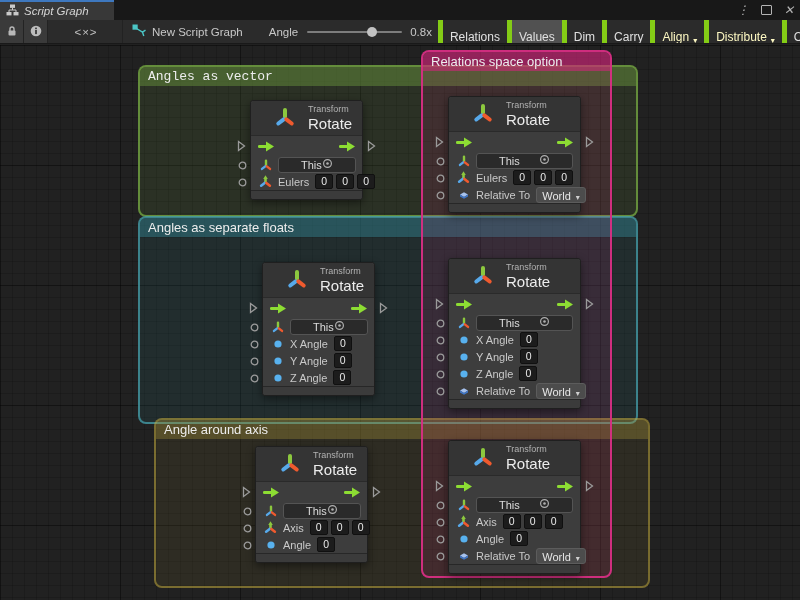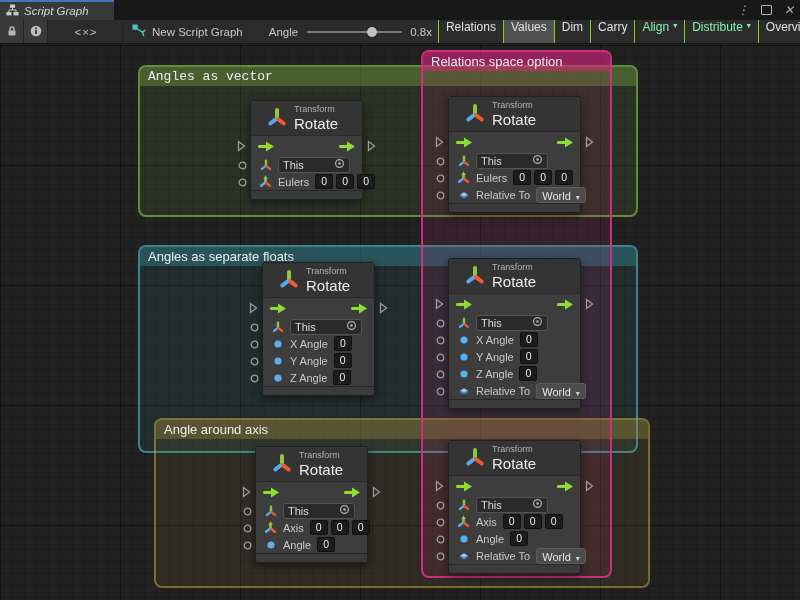--- a/index.html
+++ b/index.html
@@ -21,56 +21,56 @@
        display:flex;align-items:center;justify-content:center;box-sizing:border-box;flex:none;}
   .code-toggle{width:44px;margin-left:16px;text-align:center;color:#c2c2c2;flex:none;letter-spacing:1px;}
   .tsep{width:1px;height:24px;background:#222;margin-left:14px;flex:none;}
   .newgraph{display:flex;align-items:center;gap:6px;padding-left:9px;flex:none;white-space:nowrap;}
   .zoomlbl{margin-left:26px;flex:none;}
   .slider{position:relative;width:95px;height:24px;margin-left:9px;flex:none;}
   .slider .track{position:absolute;left:0;right:0;top:11px;height:2px;background:#7d7d7d;border-radius:1px;}
   .slider .handle{position:absolute;left:60px;top:7px;width:10px;height:10px;border-radius:50%;background:#c2c2c2;}
   .zoomval{margin-left:8px;flex:none;}
   .viewbtns{display:flex;margin-left:6px;height:24px;flex:none;}
-  .vbtn{display:flex;align-items:flex-start;height:24px;padding:0 7px;border-left:1px solid #84cc16;
+  .vbtn{display:flex;align-items:flex-end;height:24px;padding:0 7px;border-left:5px solid #84cc16;
         color:#e0e0e0;font-size:12px;white-space:nowrap;gap:4px;}
   .vbtn.active{background:#515151;}
-  .vbtn.disabled{color:#86efac;}
+  .vbtn.disabled{color:#fef9c3;}
   .vbtn .caret{font-size:8px;position:relative;top:1px;}
   
   .canvas{position:absolute;left:0;top:45px;width:800px;height:555px;background-color:#212121;
      background-image:
        linear-gradient(rgba(0,0,0,.32) 1px,transparent 1px),
        linear-gradient(90deg,rgba(0,0,0,.32) 1px,transparent 1px),
        linear-gradient(rgba(0,0,0,.14) 1px,transparent 1px),
        linear-gradient(90deg,rgba(0,0,0,.14) 1px,transparent 1px);
      background-size:120px 120px,120px 120px,12px 12px,12px 12px;}
   .group{position:absolute;border:2px solid;border-radius:8px;box-sizing:border-box;}
   .group-header{height:19px;display:flex;align-items:center;padding-left:8px;
        border-radius:6px 6px 0 0;color:#ededed;font-size:13px;white-space:nowrap;overflow:hidden;}
   
   .node{position:absolute;background:#3d3d3d;border:1px solid #1f1f1f;border-radius:3px;
         box-sizing:border-box;box-shadow:0 3px 8px rgba(0,0,0,.45);font-size:11px;}
   .node-header{height:34px;background:#343434;border-bottom:1px solid #2a2a2a;
-        border-radius:3px 3px 0 0;display:flex;align-items:center;gap:7px;padding-left:16px;}
+        border-radius:3px 3px 0 0;display:flex;align-items:center;gap:13px;padding-left:24px;}
   .nh-text{display:flex;flex-direction:column;line-height:1.15;}
   .nh-kind{font-size:9px;color:#b2b2b2;}
   .nh-title{font-size:15px;color:#ececec;}
   .flowrow{position:relative;height:20px;}
   .arrow-in{position:absolute;left:7px;top:5px;}
   .arrow-out{position:absolute;right:6px;top:5px;}
   .port{position:absolute;}
   .row{display:flex;align-items:center;height:17px;padding:0 7px 0 8px;gap:6px;position:relative;}
   .row .ric{width:13px;display:flex;justify-content:center;flex:none;}
   .rlabel{color:#c9c9c9;white-space:nowrap;}
   .vbox{min-width:8px;padding:0 4px;height:13px;line-height:13px;background:#1c1c1c;
         border:1px solid #101010;border-radius:2px;color:#e8e8e8;font-size:10.5px;text-align:center;}
   .vgroup{display:flex;gap:3px;}
   .thisbox{width:62px;height:14px;background:#2a2a2a;border:1px solid #545454;border-radius:3px;
-        display:flex;align-items:center;justify-content:space-between;padding:0 4px;color:#dcdcdc;}
+        display:flex;align-items:center;justify-content:space-between;padding:0 22px;color:#dcdcdc;}
   .enumbox{height:14px;background:#4c4c4c;border:1px solid #5c5c5c;border-radius:3px;
         display:flex;align-items:flex-end;gap:5px;padding:0 5px;color:#e6e6e6;margin-left:auto;}
   .enumbox .caret{font-size:8px;color:#cfcfcf;}
   .footer{height:8px;border-top:1px solid #272727;background:#3b3b3b;border-radius:0 0 3px 3px;}
 </style>
 </head>
 <body>
 
 <div class="tabbar">
   <div class="tab">
@@ -152,21 +152,21 @@
       </div>
     </div>
 </div>
 
 <div class="canvas" id="canvas">
     <div class="group" style="left: 138px; top: 20px; width: 500px; height: 152px; border-color: rgba(110, 158, 64, 0.85); background: rgba(100, 140, 60, 0.15);">
       <div class="group-header" style="background: rgba(100, 140, 60, 0.52); font-family: Liberation Mono, monospace;">
         <span>Angles as vector</span>
       </div>
     </div>
-    <div class="group" style="left: 138px; top: 200px; width: 500px; height: 208px; border-color: rgba(70, 160, 172, 0.75); background: rgba(50, 128, 140, 0.13);">
+    <div class="group" style="left: 138px; top: 171px; width: 500px; height: 208px; border-color: rgba(70, 160, 172, 0.75); background: rgba(50, 128, 140, 0.13);">
       <div class="group-header" style="background: rgba(50, 128, 140, 0.48);">
         <span>Angles as separate floats</span>
       </div>
     </div>
     <div class="group" style="left: 138px; top: 373px; width: 496px; height: 170px; border-color: rgba(200, 176, 62, 0.5); background: rgba(168, 148, 56, 0.1); margin-left: 16px;">
       <div class="group-header" style="background: rgba(168, 148, 56, 0.34);">
         <span>Angle around axis</span>
       </div>
     </div>
     <div class="group" style="left: 421px; top: 5px; width: 191px; height: 528px; border-color: rgba(215, 46, 132, 0.95); background: rgba(208, 36, 122, 0.13);">

